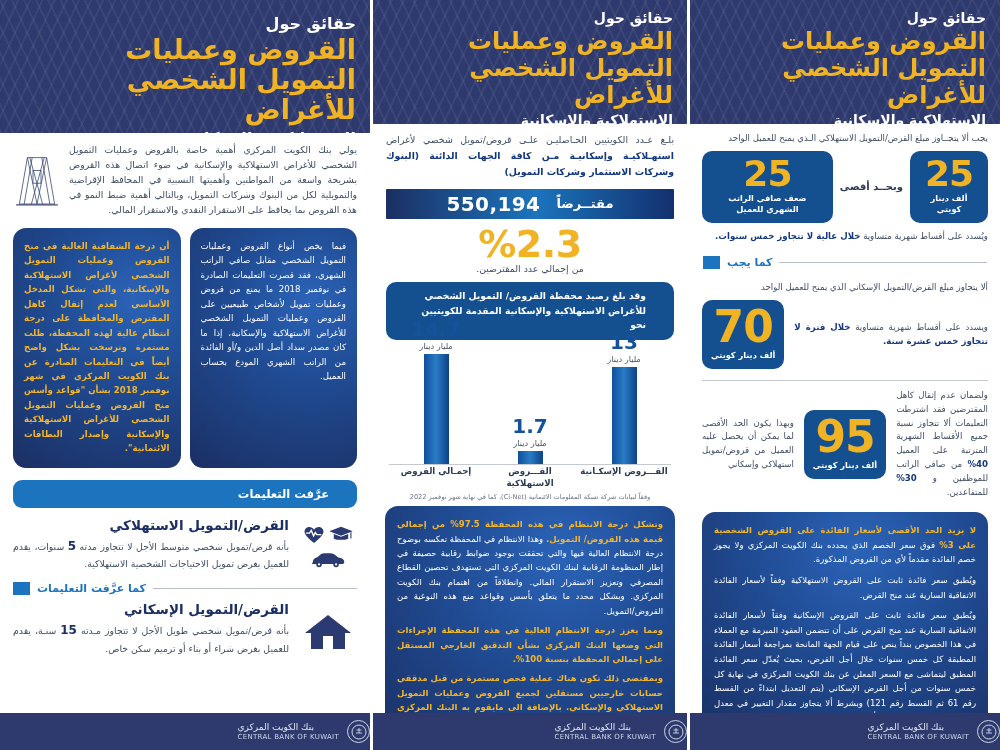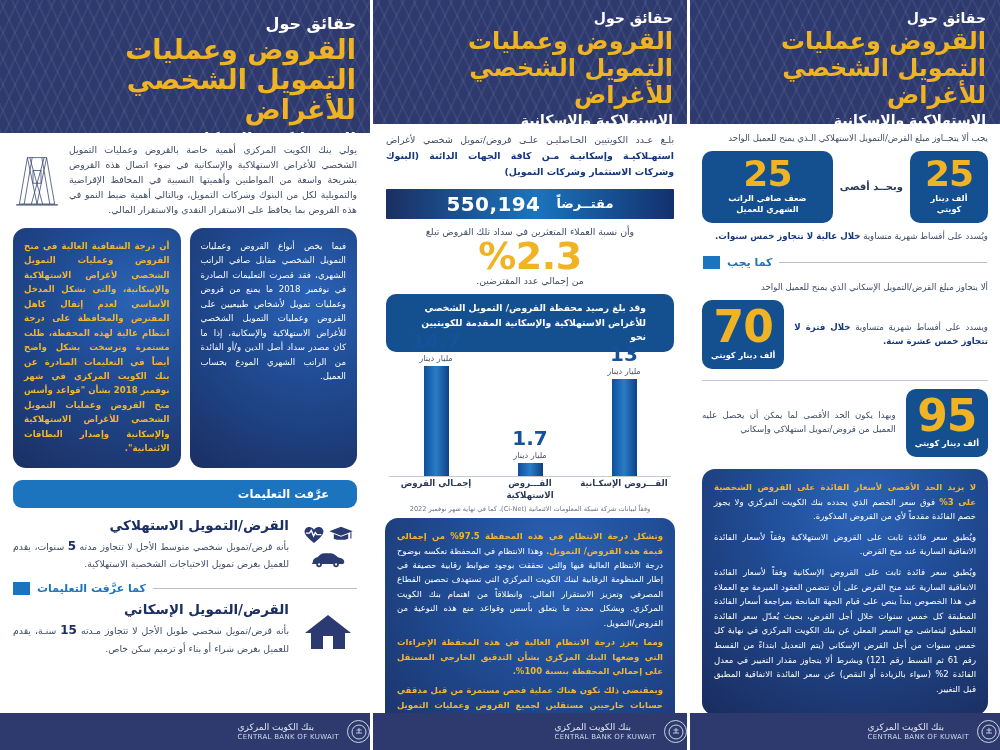--- a/index.html
+++ b/index.html
@@ -308,21 +308,20 @@
     <div class="mid-lead">
       <span>بلـغ عـدد الكويتيين الحـاصليـن علـى قروض/تمويل شخصي لأغراض</span>
       <b>استهـلاكيـة وإسكانيـة مـن كافة الجهات الدائنة (البنوك وشركات الاستثمار وشركات التمويل)</b>
     </div>
 
     <div class="count-bar">
       <span class="l">مقتــرضاً</span>
       <span class="v">550,194</span>
     </div>
 
-    <div class="pct-line">وأن نسبة العملاء المتعثرين في سداد تلك القروض تبلغ</div>
     <div class="pct-big">%2.3</div>
     <div class="pct-after">من إجمالي عدد المقترضين.</div>
 
     <div class="banner dark">وقد بلغ رصيد محفظة القروض/ التمويل الشخصي للأغراض الاستهلاكية والإسكانية المقدمة للكويتيين نحو</div>
 
     <div class="chart-wrap">
       <div class="chart">
         <div class="bars">
           <div class="bcol">
             <div class="blabel" style="bottom:calc(86.4% + 3px)">
@@ -421,20 +420,27 @@
       </div>
       <div class="statbox">
         <div class="n">70</div>
         <div class="u">ألف دينار كويتي</div>
       </div>
     </div>
 
     <div class="hr-line"></div>
 
     <div class="big-stat">
+      <div class="side">
+        <span>ولضمان عدم إثقال كاهل المقترضين فقد اشترطت التعليمات ألا تتجاوز نسبة جميع الأقساط الشهرية المترتبة على العميل</span>
+        <b>40%</b>
+        <span>من صافي الراتب للموظفين و</span>
+        <b>30%</b>
+        <span>للمتقاعدين.</span>
+      </div>
       <div class="statbox">
         <div class="n">95</div>
         <div class="u">ألف دينار كويتي</div>
       </div>
       <div class="side">وبهذا يكون الحد الأقصى لما يمكن أن يحصل عليه العميل من قروض/تمويل استهلاكي وإسكاني</div>
     </div>
 
     <div class="l-card">
       <p>
         <span class="gold">لا يزيد الحد الأقصى لأسعار الفائدة على القروض الشخصية على 3%</span>

